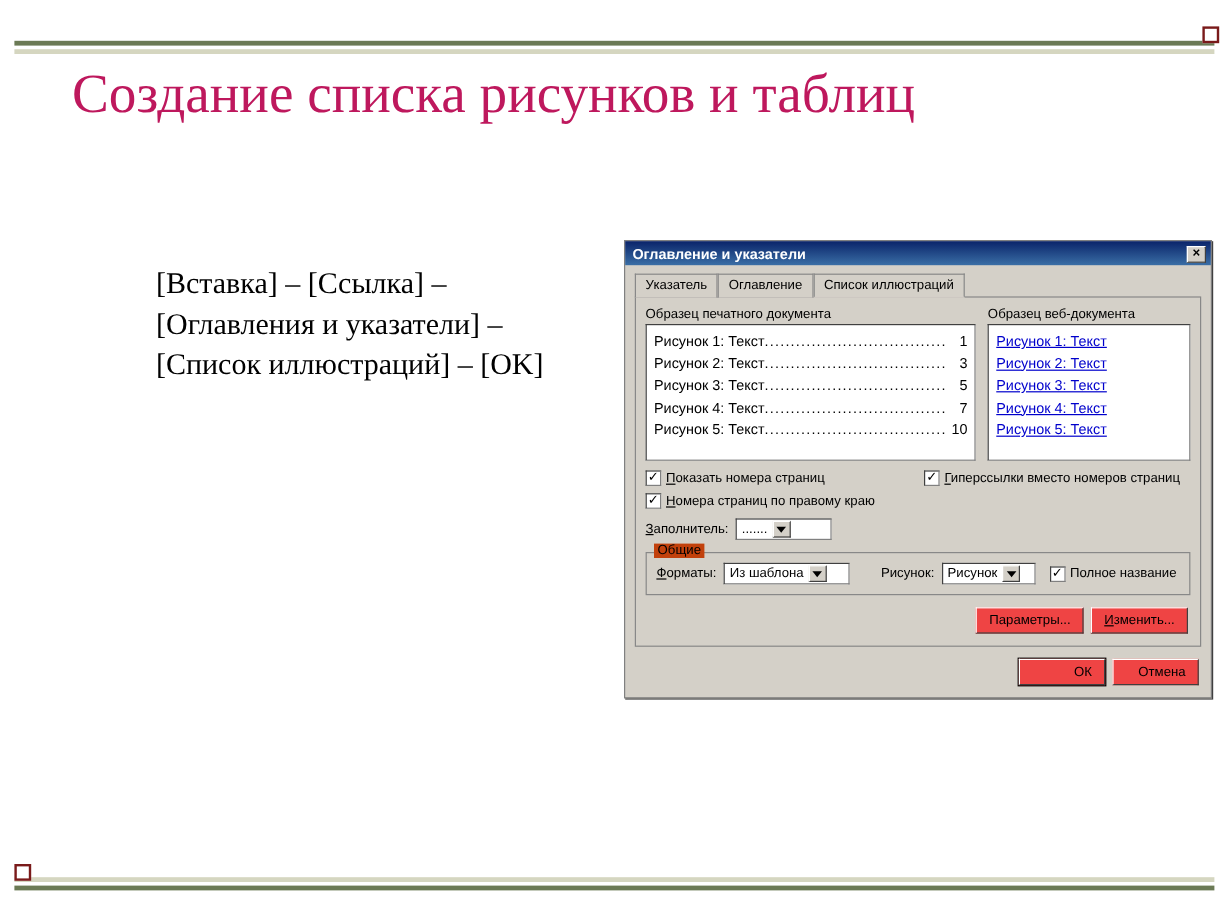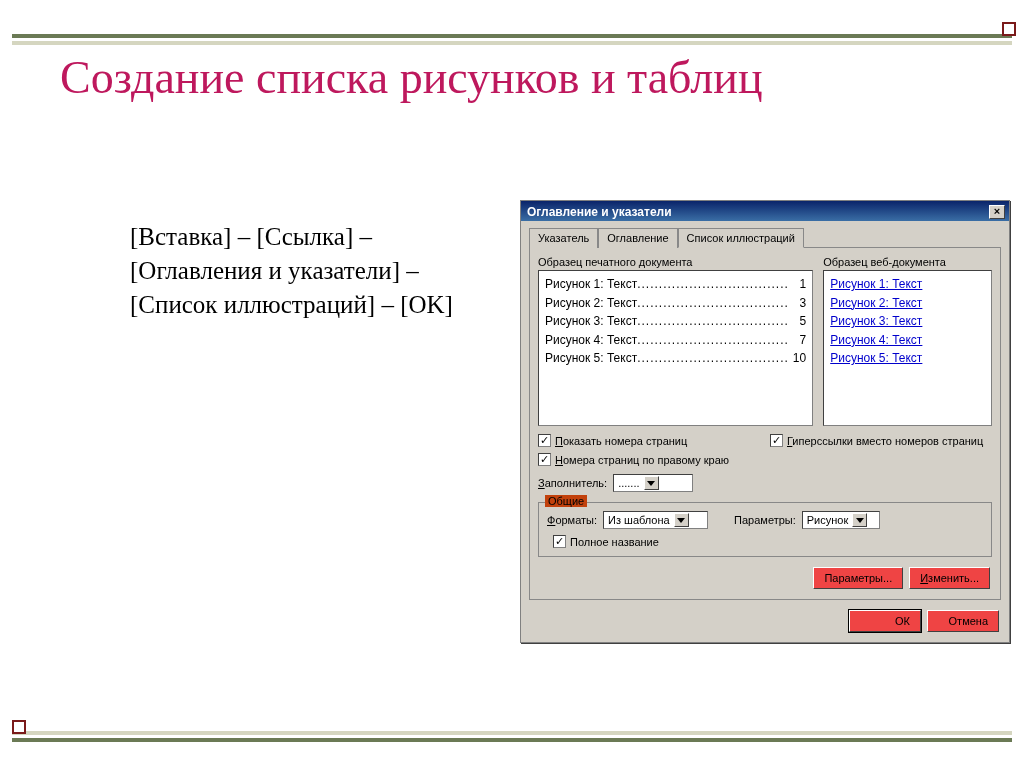--- a/index.html
+++ b/index.html
@@ -62,21 +62,21 @@
   .tab-panel {
     border:1px solid #888; background:#d4d0c8; padding:8px;
   }
 
   .preview-row { display:flex; gap:10px; }
   .preview-col { flex:1; }
   .preview-label { font-size:11px; margin-bottom:2px; }
   .preview-box {
     background:#fff; border:1px solid #808080;
     border-top-color:#404040; border-left-color:#404040;
-    height:156px; padding:4px 6px; overflow:hidden;
+    height:114px; padding:4px 6px; overflow:hidden;
     font-size:12px; line-height:1.55;
   }
   .print-line { display:flex; white-space:nowrap; }
   .print-label { }
   .print-fill { flex:1; overflow:hidden; letter-spacing:1px; color:#000; }
   .print-num { padding-left:4px; min-width:16px; text-align:right; }
   .web-link { color:#0000cc; text-decoration:underline; display:block; }
 
   .opts { display:flex; gap:10px; margin-top:8px; }
   .opts-col { flex:1; display:flex; flex-direction:column; gap:6px; }
@@ -224,21 +224,21 @@
           <span class="legend">Общие</span>
           <div class="row-inline" style="margin-top:0; flex-wrap:wrap;">
             <span><span class="u">Ф</span><span>орматы:</span></span>
             <div class="combo" style="width:105px">
               <span>Из шаблона</span>
               <div class="combo-btn">
                   <div class="tri-down"></div>
                 </div>
             </div>
             <span style="width:14px"></span>
-            <span>Параметры:</span>
+            <span>Рисунок:</span>
             <div class="combo" style="width:78px">
               <span>Рисунок</span>
               <div class="combo-btn">
                   <div class="tri-down"></div>
                 </div>
             </div>
             <div class="chk" style="margin-left:6px">
               <div class="chk-box">✓</div>
               <span>Полное название</span>
             </div>

